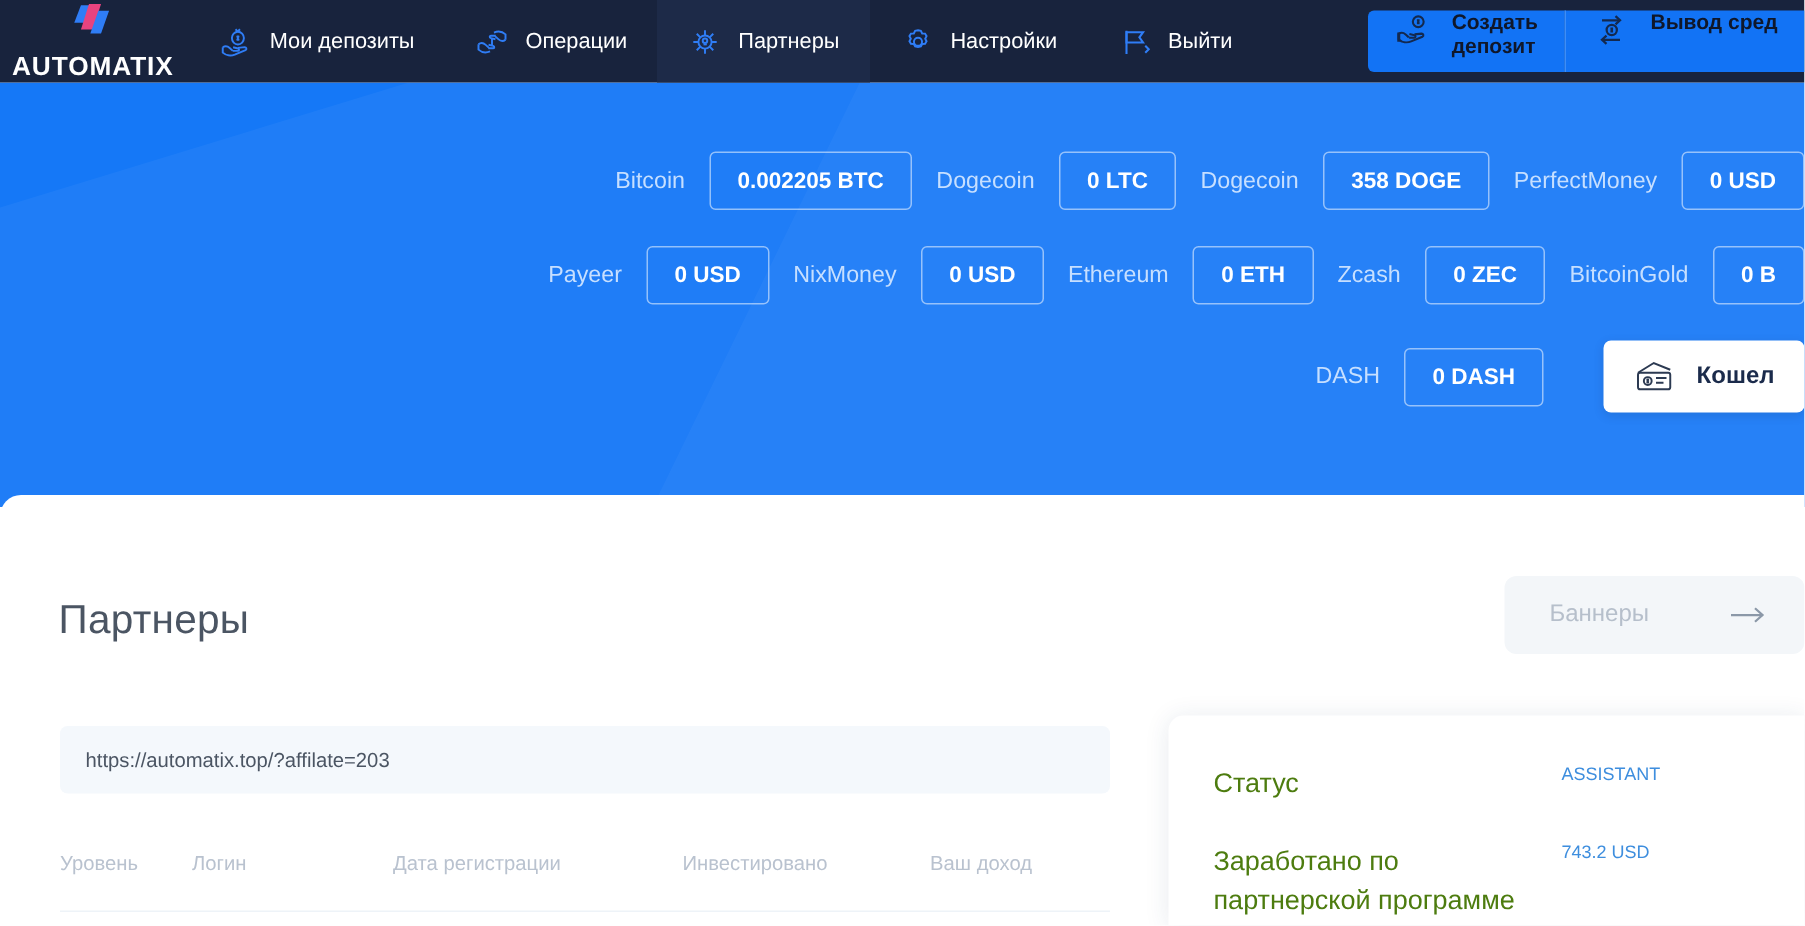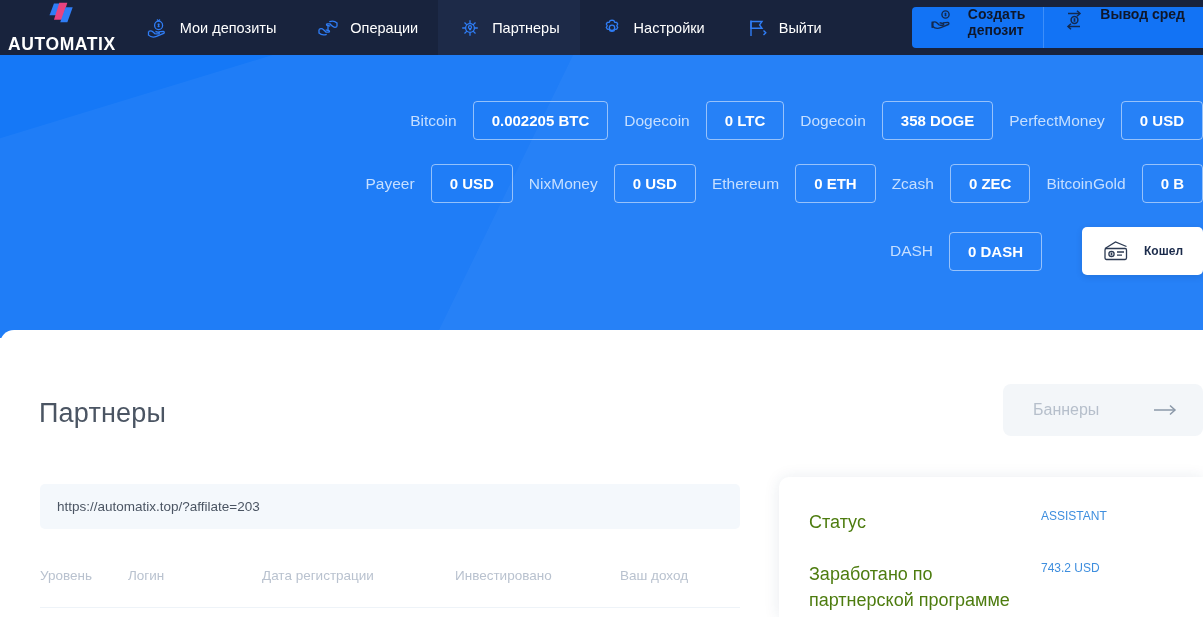--- a/index.html
+++ b/index.html
@@ -96,21 +96,21 @@
     cursor: pointer;
   }
   .wallet-btn {
     margin-left: 40px;
     background: #ffffff; border-radius: 5px;
     display: flex; align-items: center; gap: 14px;
     padding: 12px 20px; cursor: pointer;
     box-shadow: 0 2px 7px rgba(0,0,0,0.10);
   }
   .wallet-ico { width: 28px; height: 24px; flex: 0 0 28px; display: block; }
-  .wallet-label { color: #1b2b4b; font-size: 12px; font-weight: bold; white-space: nowrap; }
+  .wallet-label { color: #1b2b4b; font-size: 16px; font-weight: bold; white-space: nowrap; }
 
   
   .content {
     position: absolute; top: 330px; left: 0;
     width: 1203px; height: 287px;
     background: #ffffff;
     border-top-left-radius: 14px;
     z-index: 3;
   }
   .page-title {

